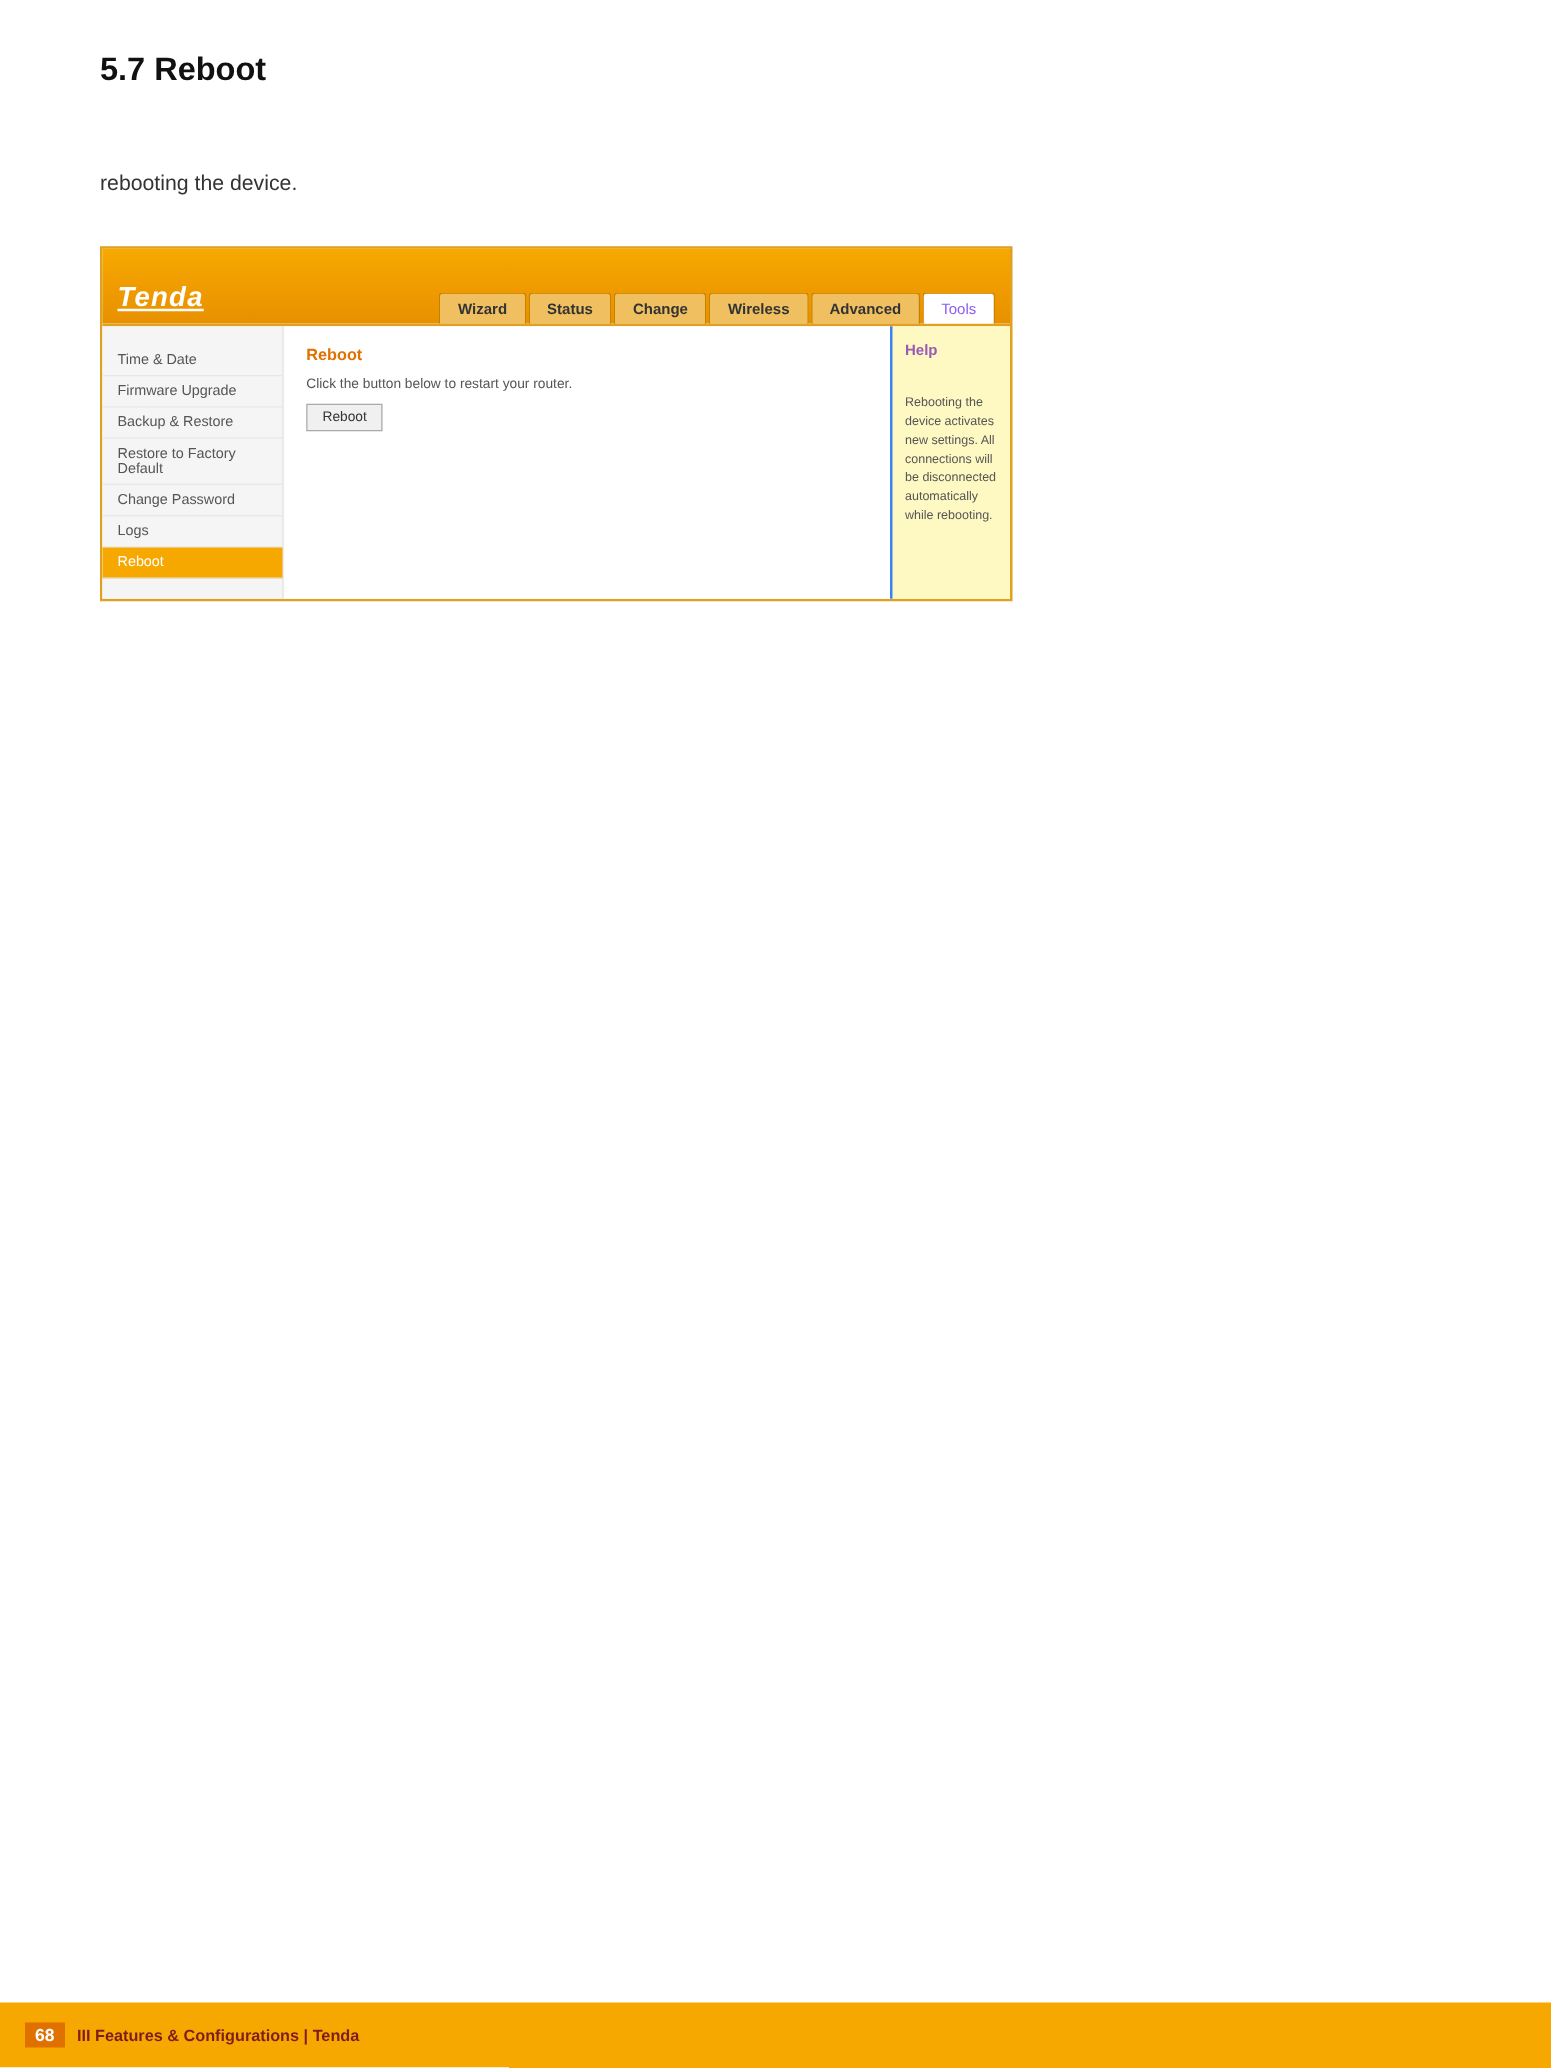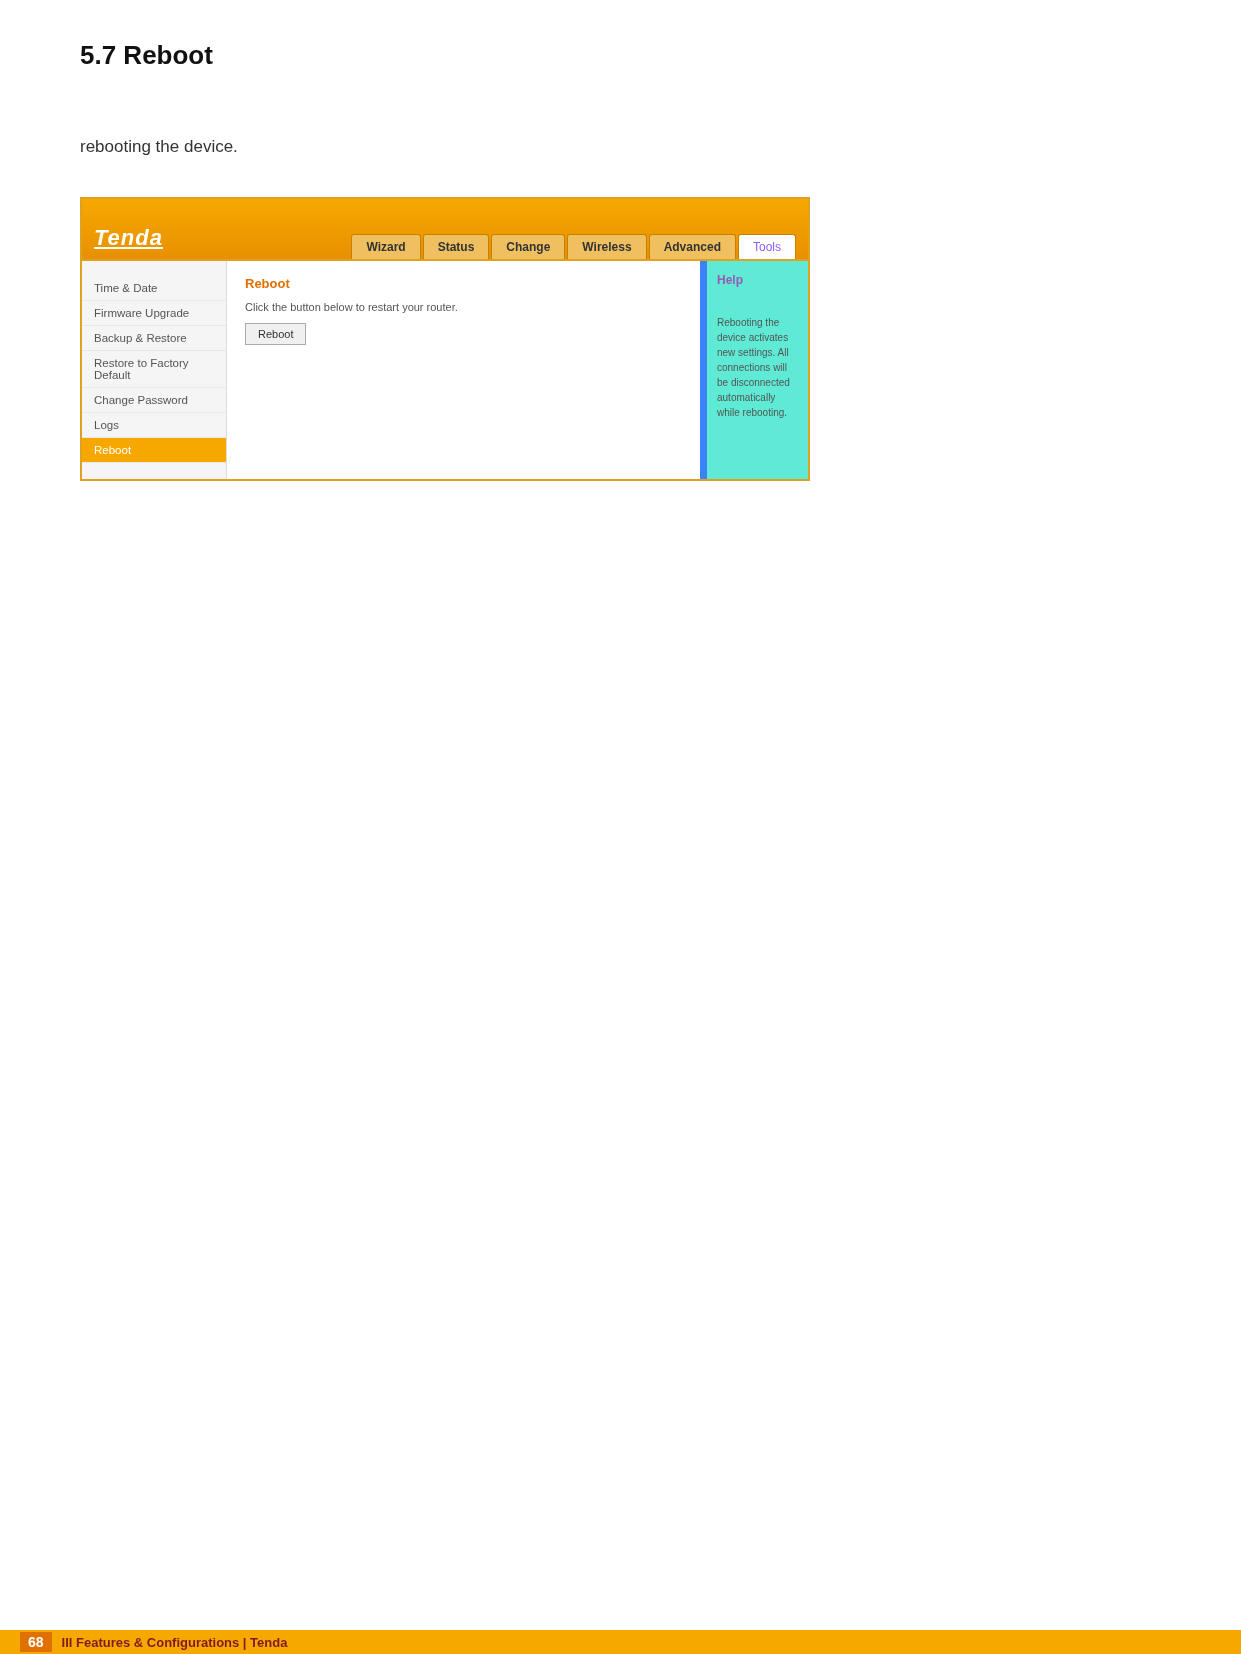--- a/index.html
+++ b/index.html
@@ -135,23 +135,23 @@
       padding: 4px 12px;
       font-size: 11px;
       background: #f0f0f0;
       border: 1px solid #aaa;
       cursor: pointer;
       color: #333;
     }
 
     
     .router-help {
-      width: 108px;
-      background: #5eead4;
-      border-left: 7px solid #3b82f6;
+      width: 96px;
+      background: #fef9c3;
+      border-left: 2px solid #3b82f6;
       padding: 12px 10px;
     }
 
     .help-title {
       color: #9b59b6;
       font-size: 12px;
       font-weight: bold;
       margin-bottom: 8px;
     }
 
@@ -161,21 +161,21 @@
       line-height: 1.5;
       margin-top: 28px;
     }
 
     
     .page-footer {
       position: absolute;
       bottom: 0;
       left: 0;
       right: 0;
-      height: 24px;
+      height: 52px;
       background: #f7a800;
       display: flex;
       align-items: center;
       padding: 0 20px;
       gap: 10px;
     }
 
     .footer-page-num {
       color: #fff;
       font-size: 14px;

